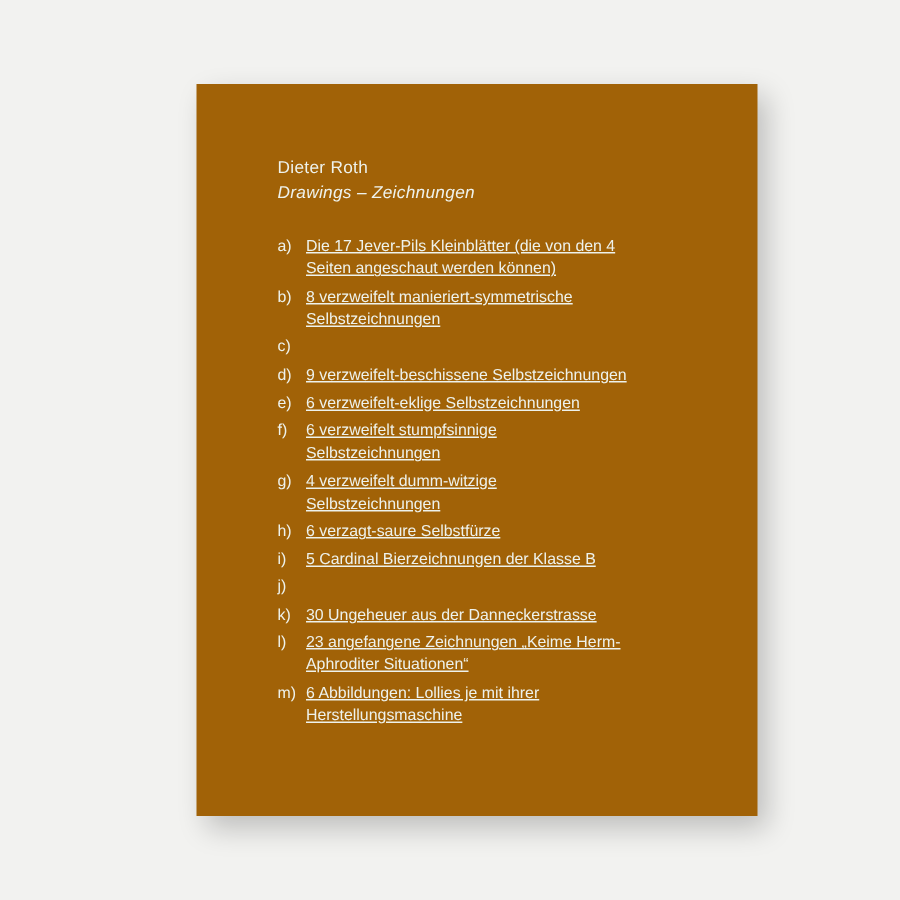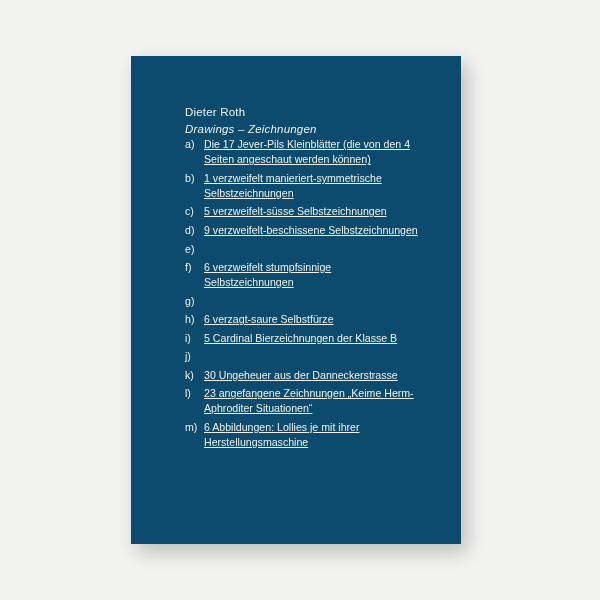--- a/index.html
+++ b/index.html
@@ -15,43 +15,44 @@
   }
   #stage {
     position: relative;
     width: 600px;
     height: 600px;
   }
   #book-cover {
     position: absolute;
     left: 131px;
     top: 56px;
-    width: 330px;
+    width: 374px;
     height: 488px;
-    background: #0c4a6e;
+    background: #a16207;
     box-shadow: 6px 8px 18px rgba(0,0,0,0.22);
   }
   #cover-inner {
     position: absolute;
     left: 54px;
     top: 48px;
     right: 28px;
   }
   .author {
     color: #eef2ec;
     font-size: 11.5px;
     line-height: 1.45;
     letter-spacing: 0.2px;
   }
   .subtitle {
     color: #eef2ec;
     font-size: 11.5px;
     font-style: italic;
     line-height: 1.45;
     letter-spacing: 0.2px;
+    margin-bottom: 20px;
   }
   .list {
     margin: 0;
     padding: 0;
   }
   .list-item {
     display: flex;
     align-items: flex-start;
     color: #eef2ec;
     font-size: 10.6px;
@@ -77,39 +78,40 @@
     <div id="cover-inner">
       <div class="author">Dieter Roth</div>
       <div class="subtitle">Drawings – Zeichnungen</div>
       <div class="list">
         <div class="list-item">
           <span class="marker">a)</span>
           <span class="item-text">Die 17 Jever-Pils Kleinblätter (die von den 4 Seiten angeschaut werden können)</span>
         </div>
         <div class="list-item">
           <span class="marker">b)</span>
-          <span class="item-text">1 verzweifelt manieriert-symmetrische Selbstzeichnungen</span>
+          <span class="item-text">8 verzweifelt manieriert-symmetrische Selbstzeichnungen</span>
         </div>
         <div class="list-item">
           <span class="marker">c)</span>
-          <span class="item-text">5 verzweifelt-süsse Selbstzeichnungen</span>
         </div>
         <div class="list-item">
           <span class="marker">d)</span>
           <span class="item-text">9 verzweifelt-beschissene Selbstzeichnungen</span>
         </div>
         <div class="list-item">
           <span class="marker">e)</span>
+          <span class="item-text">6 verzweifelt-eklige Selbstzeichnungen</span>
         </div>
         <div class="list-item">
           <span class="marker">f)</span>
           <span class="item-text">6 verzweifelt stumpfsinnige Selbstzeichnungen</span>
         </div>
         <div class="list-item">
           <span class="marker">g)</span>
+          <span class="item-text">4 verzweifelt dumm-witzige Selbstzeichnungen</span>
         </div>
         <div class="list-item">
           <span class="marker">h)</span>
           <span class="item-text">6 verzagt-saure Selbstfürze</span>
         </div>
         <div class="list-item">
           <span class="marker">i)</span>
           <span class="item-text">5 Cardinal Bierzeichnungen der Klasse B</span>
         </div>
         <div class="list-item">

